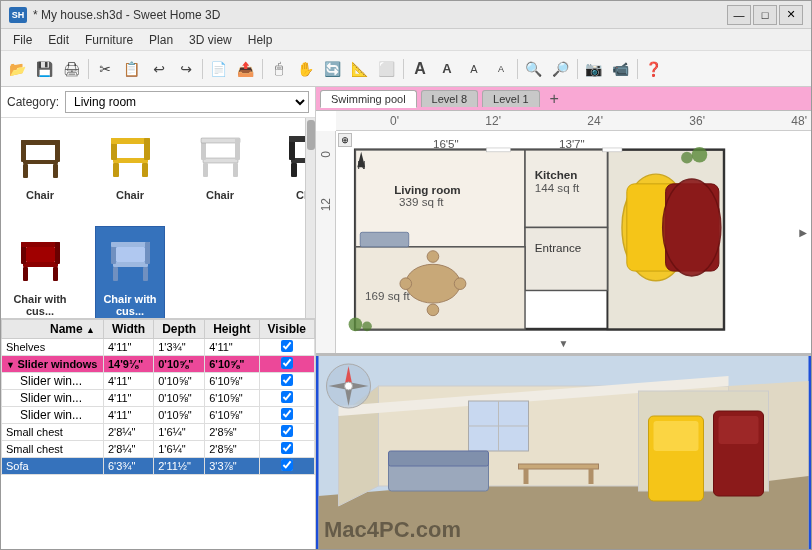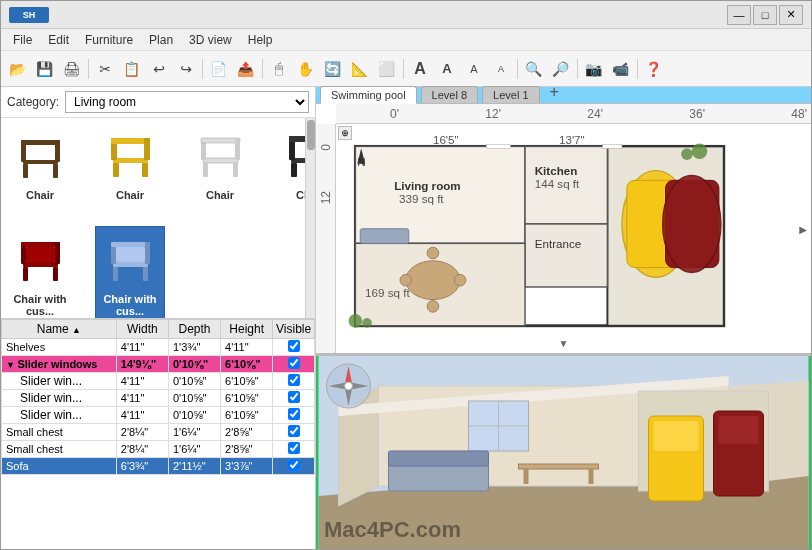--- a/index.html
+++ b/index.html
@@ -1,21 +1,21 @@
 <!DOCTYPE html>
 <html><head>
   <meta charset="utf-8">
   <style>
     * { box-sizing: border-box; margin: 0; padding: 0; font-family: 'Segoe UI', Tahoma, sans-serif; font-size: 12px; }
     body { width: 812px; height: 550px; overflow: hidden; background: #f0f0f0; border: 1px solid #999; }
     
     
     .title-bar { background: #e8e8e8; height: 28px; display: flex; align-items: center; justify-content: space-between; padding: 0 8px; border-bottom: 1px solid #ccc; }
     .title-bar-left { display: flex; align-items: center; gap: 6px; }
-    .title-icon { width: 40px; height: 16px; background: #2a6db5; border-radius: 2px; display: flex; align-items: center; justify-content: center; color: white; font-size: 9px; font-weight: bold; }
+    .title-icon { width: 18px; height: 16px; background: #2a6db5; border-radius: 2px; display: flex; align-items: center; justify-content: center; color: white; font-size: 9px; font-weight: bold; }
     .title-text { font-size: 12px; color: #333; }
     .title-controls { display: flex; gap: 2px; }
     .title-btn { width: 24px; height: 20px; border: 1px solid #aaa; background: #e0e0e0; cursor: pointer; display: flex; align-items: center; justify-content: center; font-size: 11px; }
     
     
     .menu-bar { background: #f0f0f0; height: 22px; display: flex; align-items: center; padding: 0 4px; border-bottom: 1px solid #ddd; }
     .menu-item { padding: 2px 8px; cursor: pointer; color: #333; }
     
     
     .toolbar { background: #f5f5f5; height: 36px; display: flex; align-items: center; padding: 0 4px; gap: 1px; border-bottom: 1px solid #ccc; }
@@ -42,63 +42,64 @@
     .furniture-grid { flex: 1; overflow-y: auto; overflow-x: hidden; display: grid; grid-template-columns: repeat(4, 1fr); padding: 4px; gap: 20px; max-height: 200px; font-weight: bold; }
     .furniture-item { border: 1px solid transparent; cursor: pointer; display: flex; flex-direction: column; align-items: center; padding: 4px; }
     .furniture-item.selected { background: #3572bc; border-color: #2a5fa8; }
     .furniture-item.selected .item-label { color: white; }
     .item-icon { width: 60px; height: 60px; display: flex; align-items: center; justify-content: center; }
     .item-label { font-size: 11px; color: #333; text-align: center; margin-top: 2px; }
     
     
     .props-table-container { flex: 1; overflow-y: auto; border-top: 1px solid #ccc; }
     .props-table { width: 100%; border-collapse: collapse; }
-    .props-table th { background: #e8e8e8; border: 1px solid #ccc; padding: 2px 0; text-align: center; font-weight: normal; position: sticky; top: 0; }
+    .props-table th { background: #e8e8e8; border: 1px solid #ccc; padding: 2px 8px; text-align: right; font-weight: bold; position: sticky; top: 0; }
     .props-table td { border: 1px solid #ddd; padding: 1px 4px; white-space: nowrap; font-size: 11px; }
     .props-table tr.selected td { background: #3572bc; color: white; }
     .props-table tr.group-header td { background: #ec4899; font-weight: bold; }
     .col-name { width: 110px; }
     .col-width { width: 50px; }
     .col-depth { width: 50px; }
     .col-height { width: 50px; }
     .col-visible { width: 40px; text-align: center; }
     .sort-arrow { font-size: 9px; }
     .indent { padding-left: 14px; }
     
     
     .right-panel { flex: 1; display: flex; flex-direction: column; background: #e0e0e0; }
     
     
-    .tabs-bar { display: flex; align-items: flex-end; background: #7dd3fc; border-bottom: 1px solid #bbb; height: 17px; padding: 0 4px; gap: 4px; }
+    .tabs-bar { display: flex; align-items: center; background: #f9a8d4; border-bottom: 1px solid #bbb; height: 24px; padding: 0 4px; gap: 4px; }
     .tab { padding: 2px 10px; background: #c8c8c8; border: 1px solid #aaa; border-bottom: none; cursor: pointer; font-size: 11px; color: #333; border-radius: 3px 3px 0 0; }
     .tab.active { background: #fff; border-bottom: 1px solid #fff; margin-bottom: -1px; }
     .tab-add { padding: 0 6px; font-size: 16px; cursor: pointer; color: #555; line-height: 22px; }
     
     
     .view-container { flex: 1; display: flex; flex-direction: column; }
     .top-view { flex: 1; background: white; position: relative; overflow: hidden; border-bottom: 3px solid #bbb; }
-    .bottom-view { height: 195px; background: #22c55e; position: relative; overflow: hidden; }
+    .bottom-view { height: 195px; background: #1d4ed8; position: relative; overflow: hidden; }
     
     
     .watermark { position: absolute; bottom: 8px; left: 8px; font-size: 22px; color: rgba(0,0,0,0.4); font-weight: bold; pointer-events: none; z-index: 10; }
     
     
     .ruler-top { position: absolute; top: 0; left: 20px; right: 0; height: 20px; background: #f5f5f5; border-bottom: 1px solid #ccc; }
     .ruler-left { position: absolute; top: 20px; left: 0; width: 20px; bottom: 0; background: #f5f5f5; border-right: 1px solid #ccc; }
     .plan-content { position: absolute; top: 20px; left: 20px; right: 0; bottom: 0; }
 
     .checkbox-cell { text-align: center; }
     .cb { width: 12px; height: 12px; }
   </style>
 </head>
 <body>
 
 <div class="title-bar">
   <div class="title-bar-left">
     <div class="title-icon">SH</div>
+    <span class="title-text">* My house.sh3d - Sweet Home 3D</span>
   </div>
   <div class="title-controls">
     <button class="title-btn">—</button>
     <button class="title-btn">□</button>
     <button class="title-btn close">✕</button>
   </div>
 </div>
 
 <div class="menu-bar">
   <span class="menu-item">File</span>

